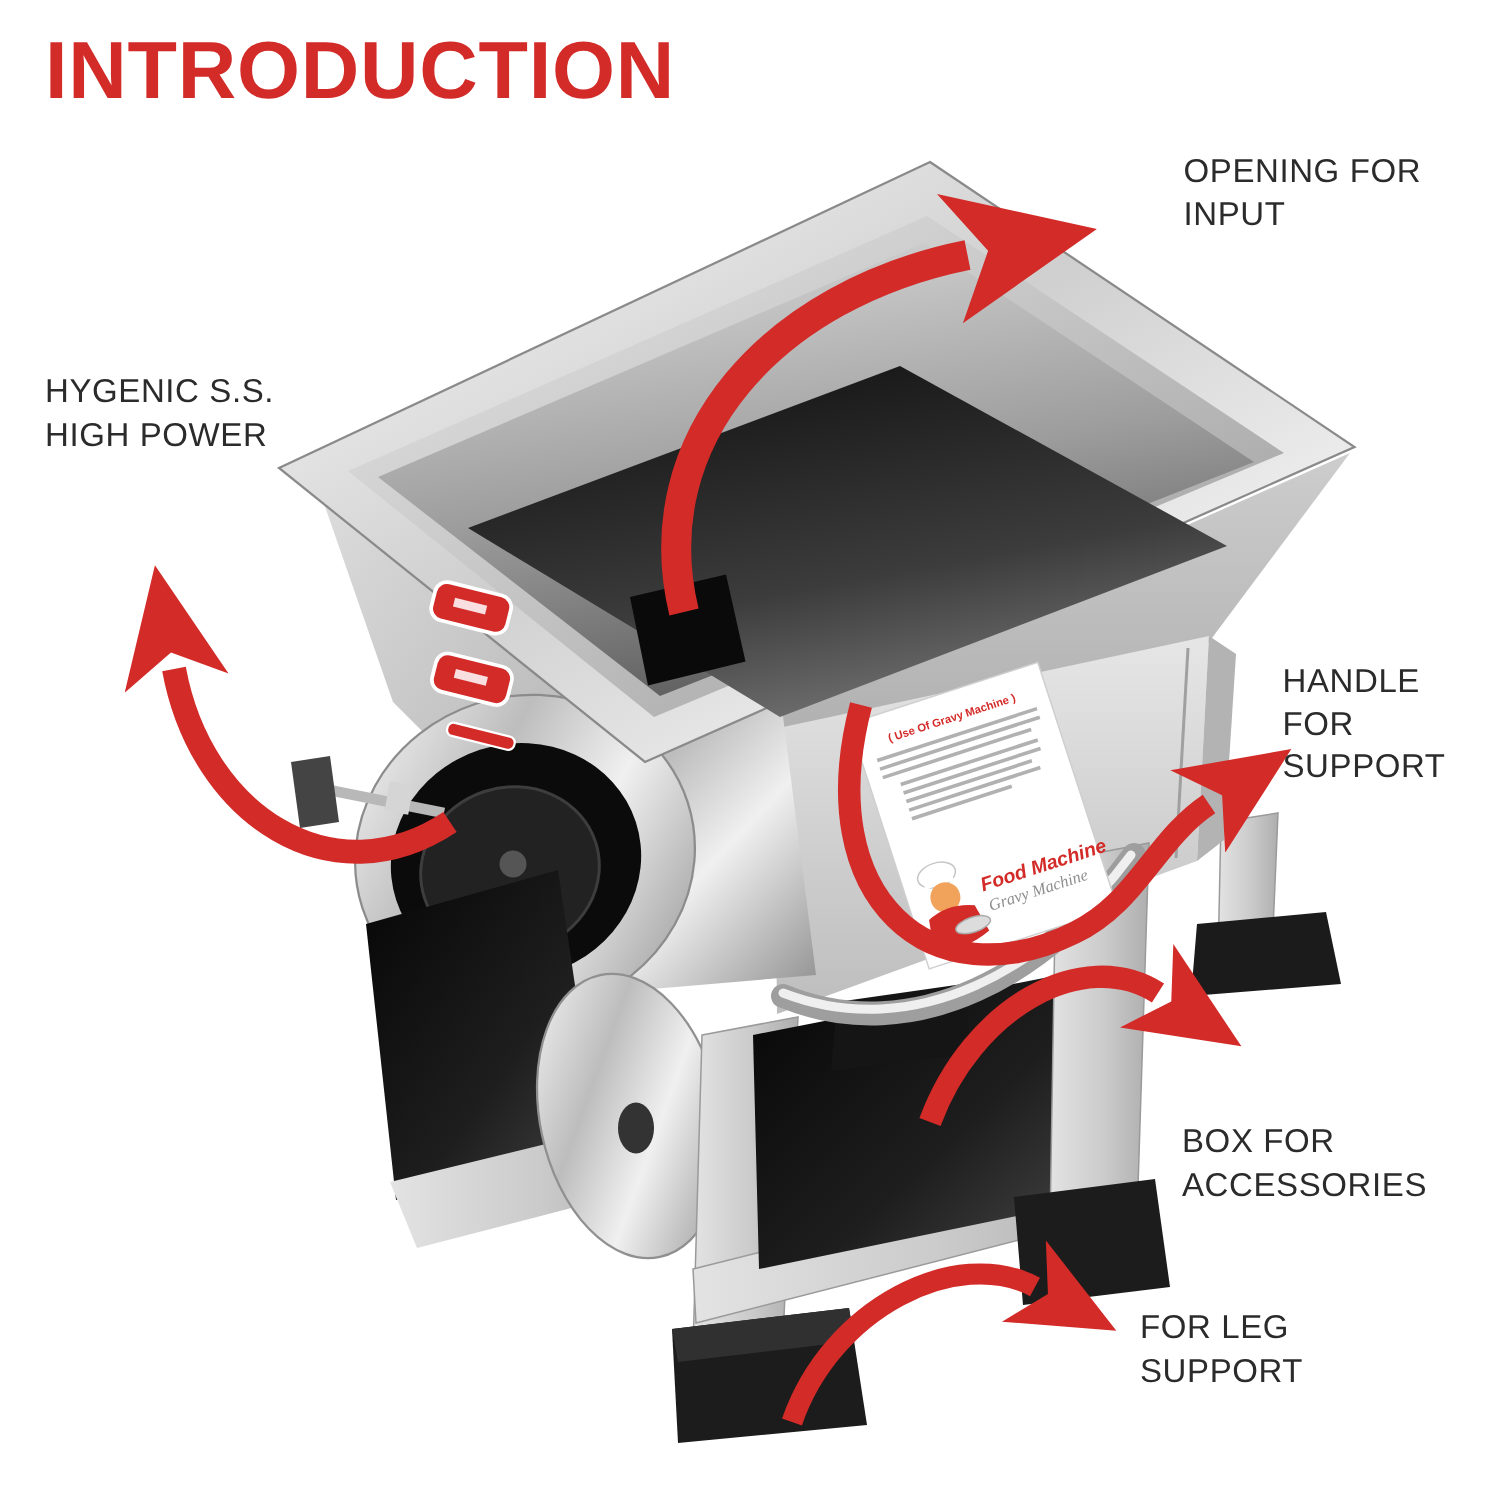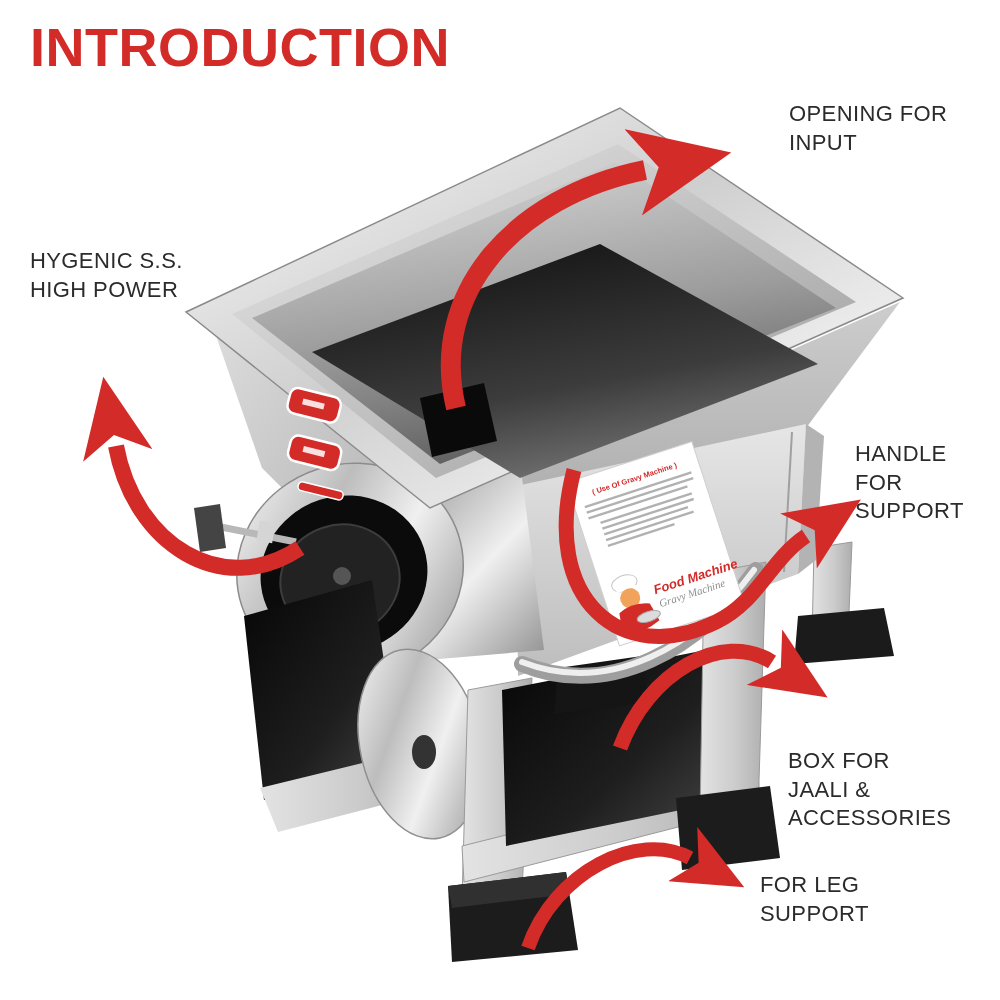--- a/index.html
+++ b/index.html
@@ -192,20 +192,19 @@
 </div>
 
 <div class="callout c-handle">
   <div>HANDLE</div>
   <div>FOR</div>
   <div>SUPPORT</div>
 </div>
 
 <div class="callout c-box">
   <div>BOX FOR</div>
-  <div>JAALI &amp;</div>
   <div>ACCESSORIES</div>
 </div>
 
 <div class="callout c-rubber">
   <div>FOR LEG</div>
   <div>SUPPORT</div>
 </div>
 
 </body></html>

